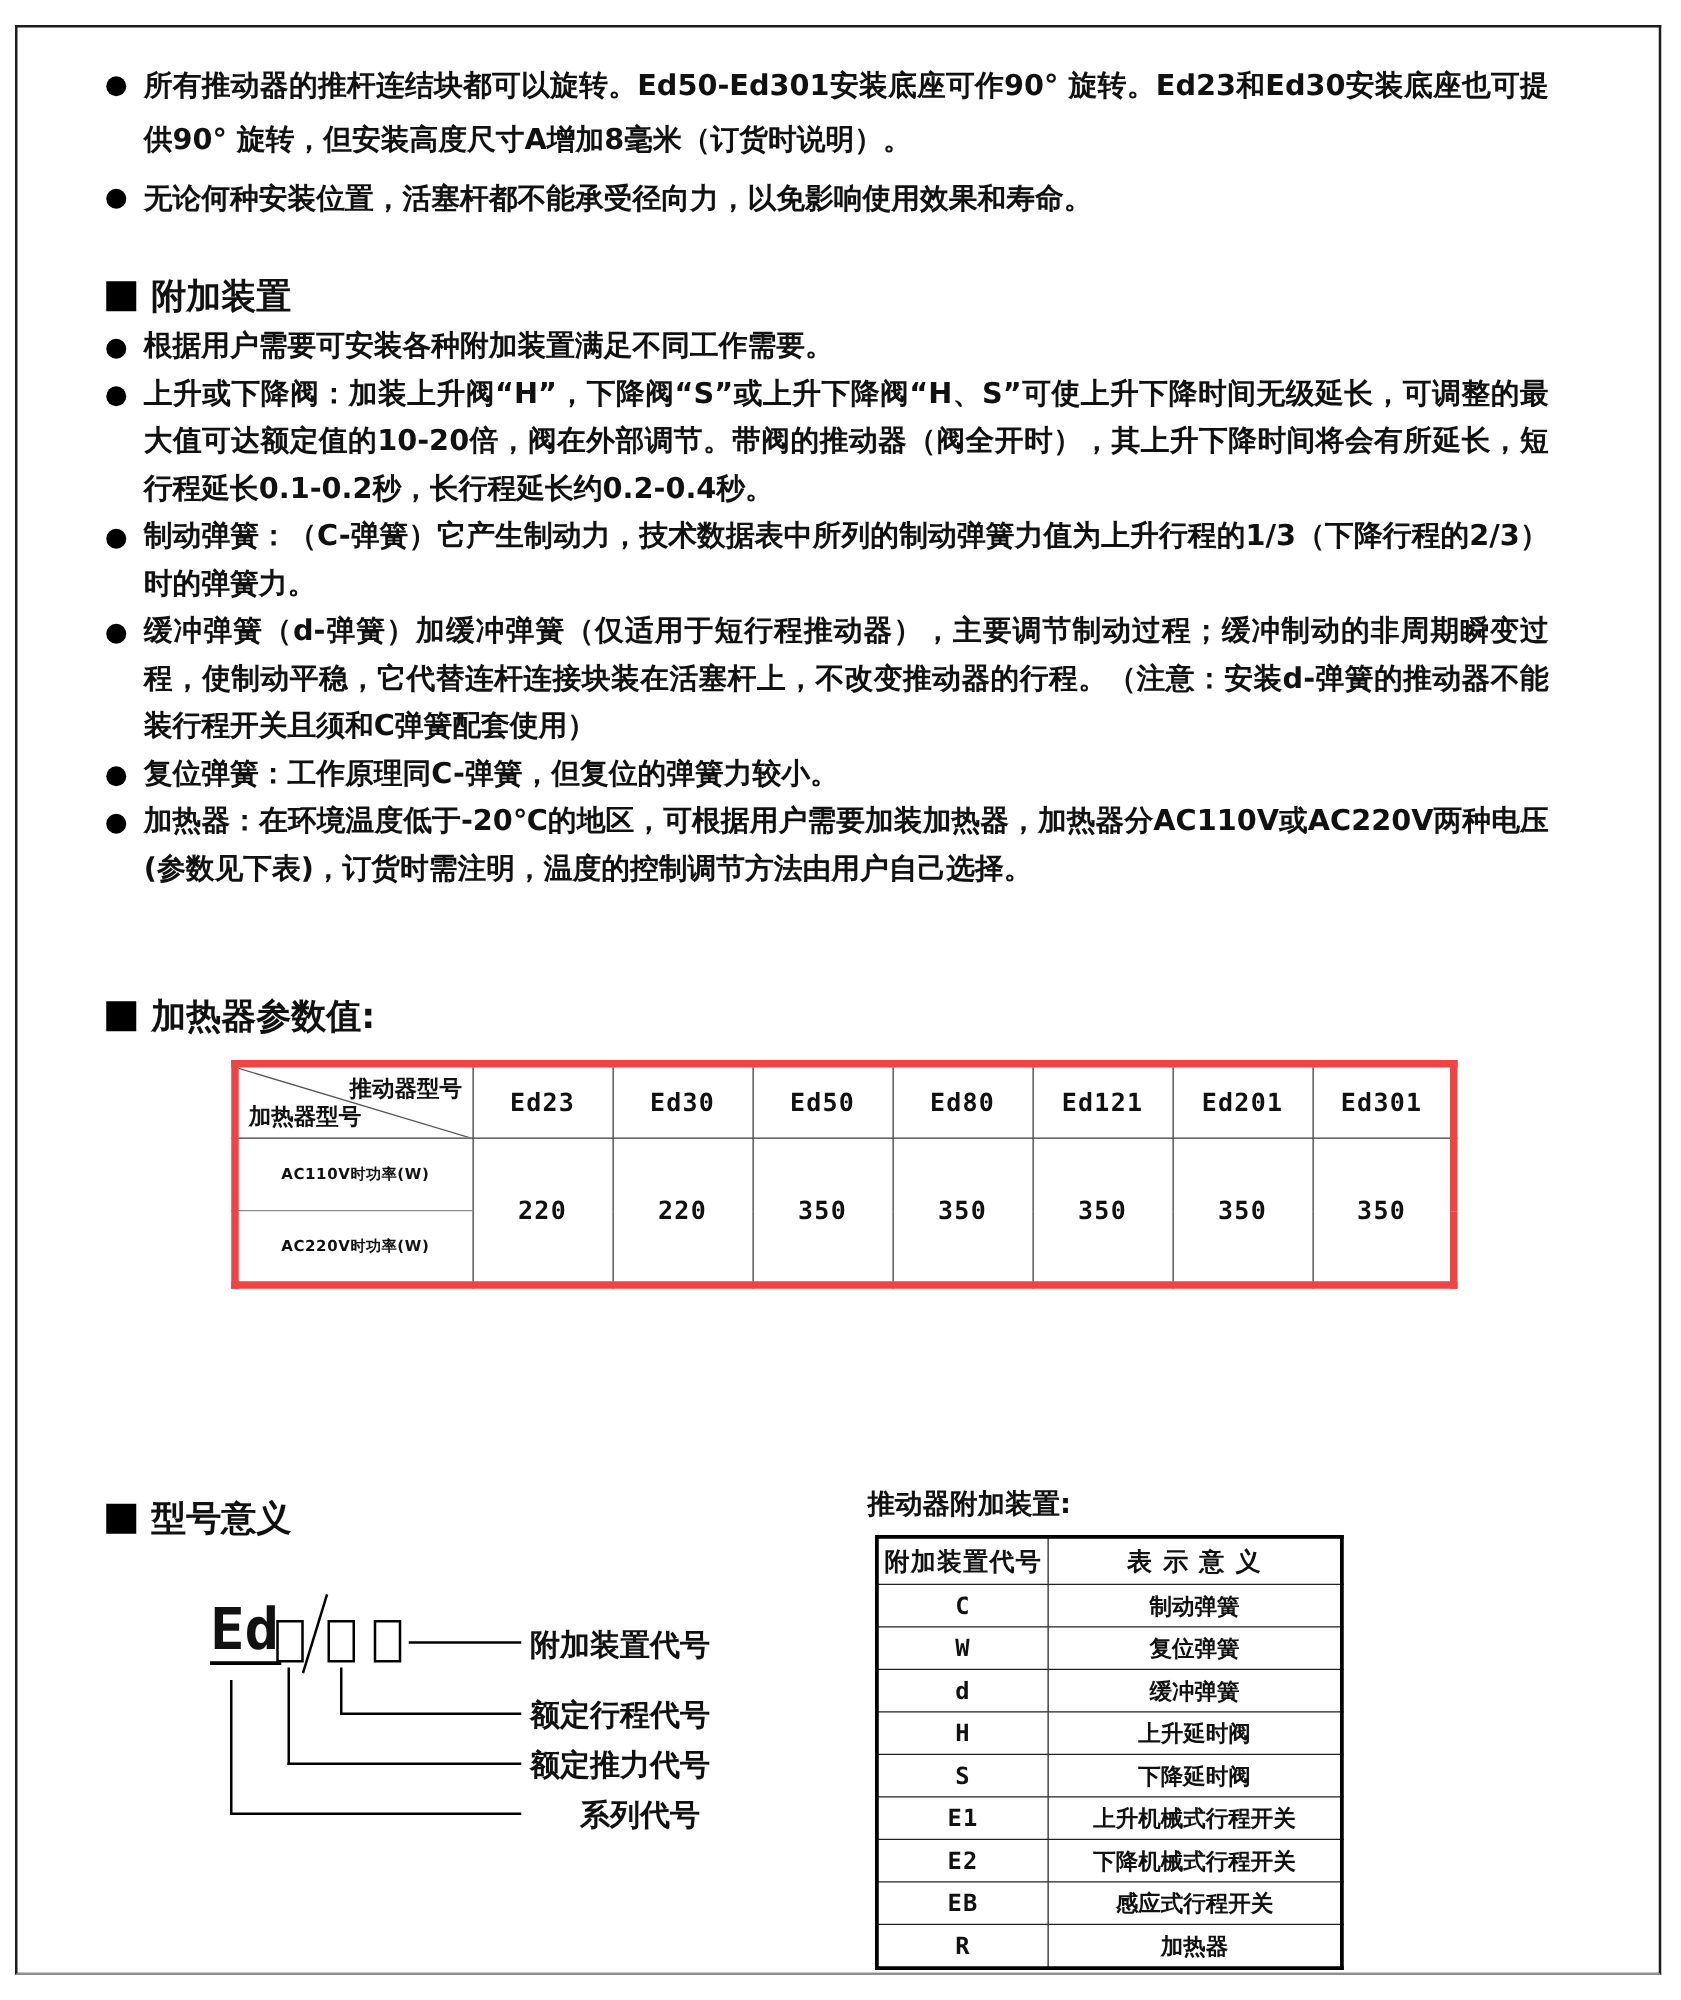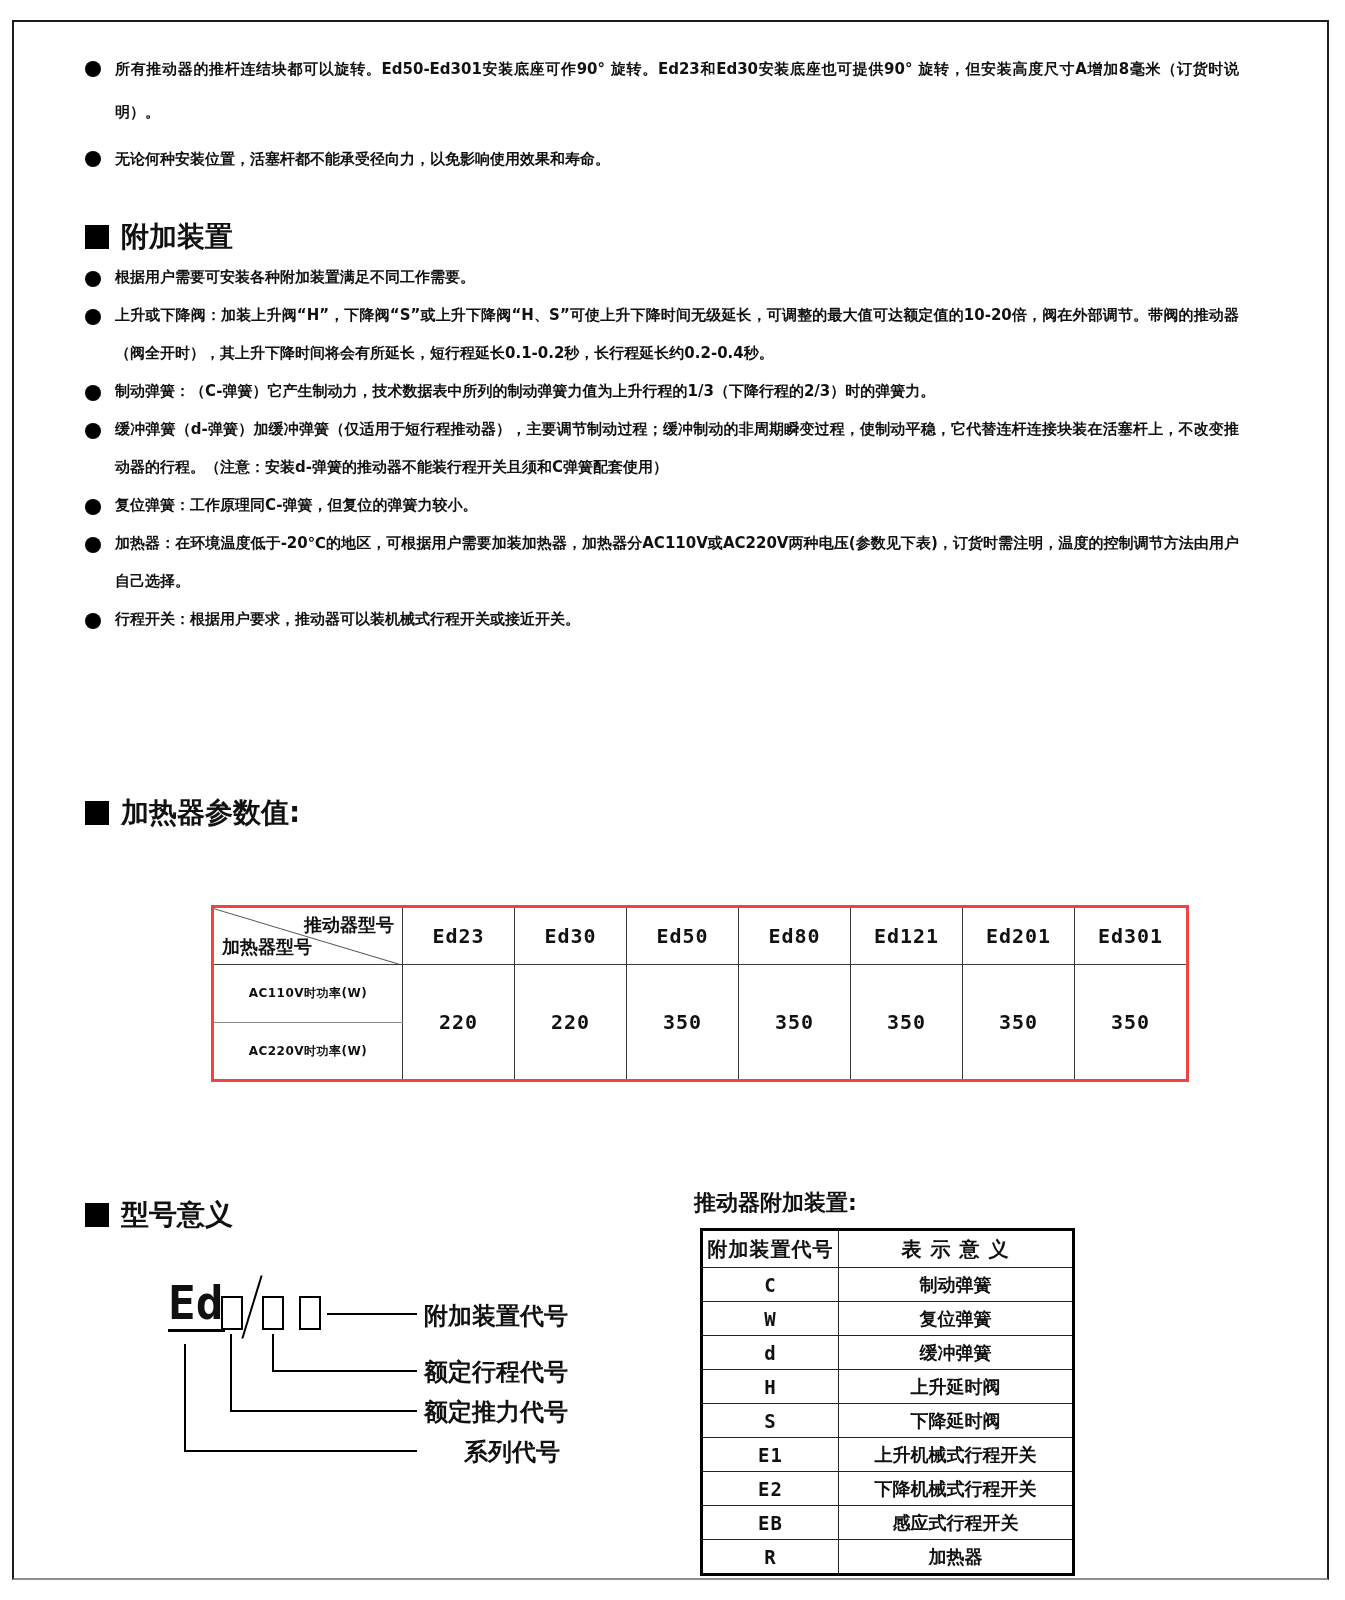--- a/index.html
+++ b/index.html
@@ -11,42 +11,42 @@
   .frame{
     position:absolute;left:12px;top:20px;width:1317px;height:1560px;
     border:2px solid #1c1c1c;border-bottom-color:#8f8f8f;box-sizing:border-box;
   }
   
   .bullets{position:absolute;left:85px;width:1154px;}
   .bullets-intro{top:48px;}
   .bullets-intro .b-item{line-height:43px;margin-bottom:4px;}
   .bullets-main{top:258px;}
   .bullets-main .b-item{line-height:38px;}
-  .b-item{display:flex;font-size:15px;font-weight:600;}
+  .b-item{display:flex;font-size:23px;font-weight:600;}
   .b-dot{
     flex:none;width:16px;height:16px;border-radius:50%;background:#000;
     margin:13px 14px 0 0;
   }
   .b-txt{flex:1;text-align:justify;}
   
   .sec-title{
     position:absolute;left:85px;margin:0;font-size:28px;font-weight:700;
     display:flex;align-items:center;
   }
   .sec-sq{
     display:inline-block;width:24px;height:24px;background:#000;
     margin-right:12px;flex:none;
   }
   .t-attach{top:218px;}
   .t-heater{top:794px;}
   
   table{border-collapse:collapse;}
   .heater-table{
-    position:absolute;left:185px;top:905px;width:975px;
-    border:3px solid #ef4444;table-layout:fixed;margin-left:26px;
+    position:absolute;left:185px;top:848px;width:975px;
+    border:6px solid #ef4444;table-layout:fixed;
   }
   .heater-table td{border:1px solid #3a3a3a;text-align:center;padding:0;}
   .heater-table .hrow td{height:56px;}
   .heater-table .r1 td{height:57px;}
   .heater-table .r2 td{height:56px;}
   .heater-table .model,.heater-table .val{
     font-family:"DejaVu Sans Mono",monospace;font-size:20px;font-weight:600;
     letter-spacing:1px;
   }
   .corner{position:relative;overflow:hidden;}
@@ -142,24 +142,20 @@
     <div class="b-item">
       <span class="b-dot"></span>
       <span class="b-txt">复位弹簧：工作原理同C-弹簧，但复位的弹簧力较小。</span>
     </div>
 
     <div class="b-item">
       <span class="b-dot"></span>
       <span class="b-txt">加热器：在环境温度低于-20℃的地区，可根据用户需要加装加热器，加热器分AC110V或AC220V两种电压(参数见下表)，订货时需注明，温度的控制调节方法由用户自己选择。</span>
     </div>
 
-    <div class="b-item">
-      <span class="b-dot"></span>
-      <span class="b-txt">行程开关：根据用户要求，推动器可以装机械式行程开关或接近开关。</span>
-    </div>
   </div>
 
 <h2 class="sec-title t-heater">
   <span class="sec-sq"></span>
   <span>加热器参数值:</span>
 </h2>
 
 <table class="heater-table">
   <colgroup>
     <col style="width:190px">

